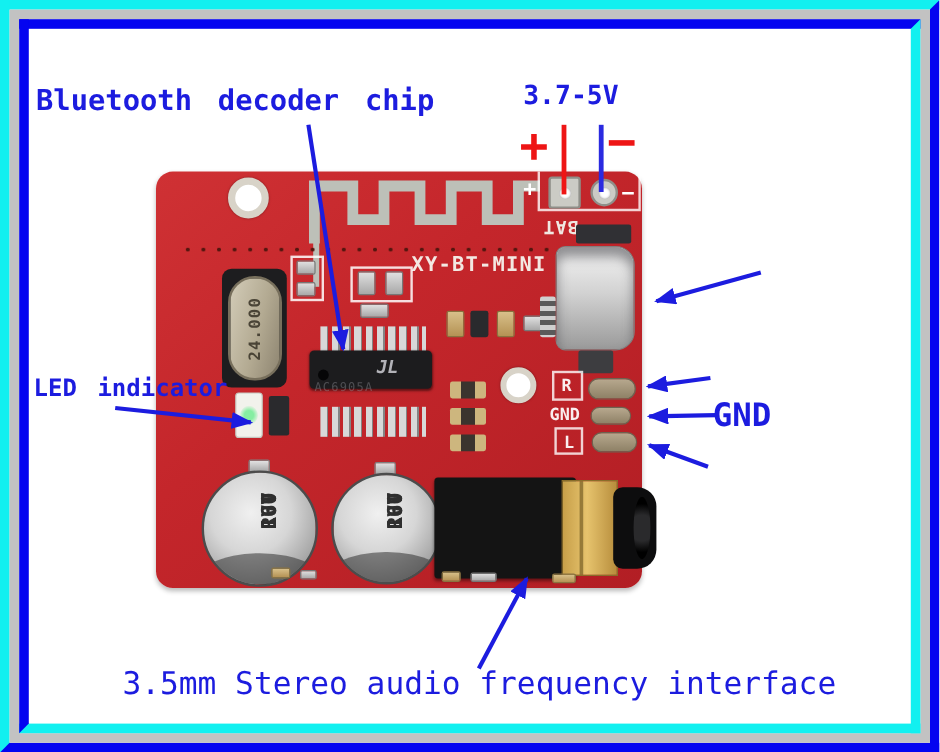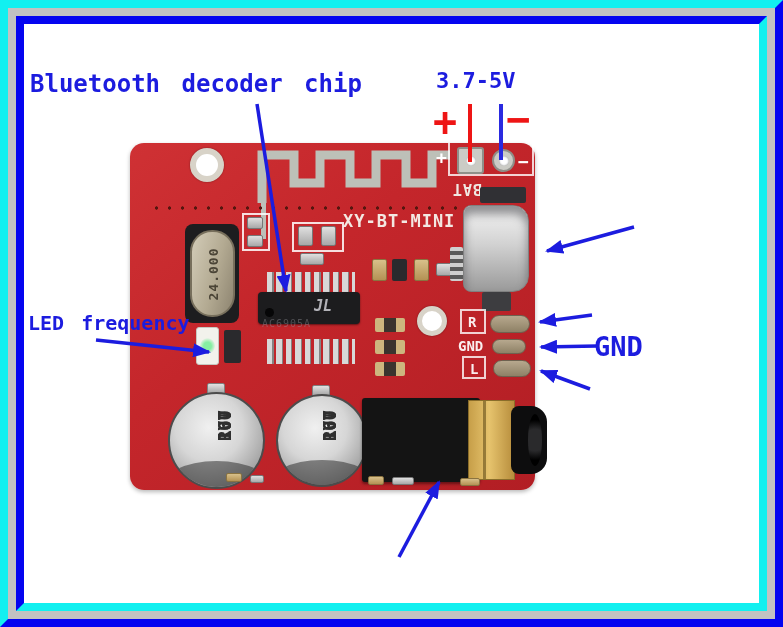--- a/index.html
+++ b/index.html
@@ -235,18 +235,19 @@
     <line x1="399" y1="557" x2="439" y2="482" stroke="#1c1cdf" stroke-width="3.5" marker-end="url(#ah)"></line>
     <line x1="470" y1="104" x2="470" y2="162" stroke="#ee1515" stroke-width="4"></line>
     <line x1="501" y1="104" x2="501" y2="160" stroke="#2a2ae0" stroke-width="4"></line>
   </svg>
 
   <div class="lbl lbl-title">Bluetooth decoder chip</div>
   <div class="lbl lbl-volt">3.7-5V</div>
   <div class="sign sign-plus">+</div>
   <div class="sign sign-minus">−</div>
   <div class="lbl lbl-gnd">GND</div>
-  <div class="lbl lbl-led">LED frequency</div>
+  <div class="lbl lbl-led">LED indicator</div>
+  <div class="lbl lbl-audio">3.5mm Stereo audio frequency interface</div>
 
   <div class="frame f1"></div>
   <div class="frame f2"></div>
   <div class="frame f3"></div>
 </div>
 
 </body></html>

